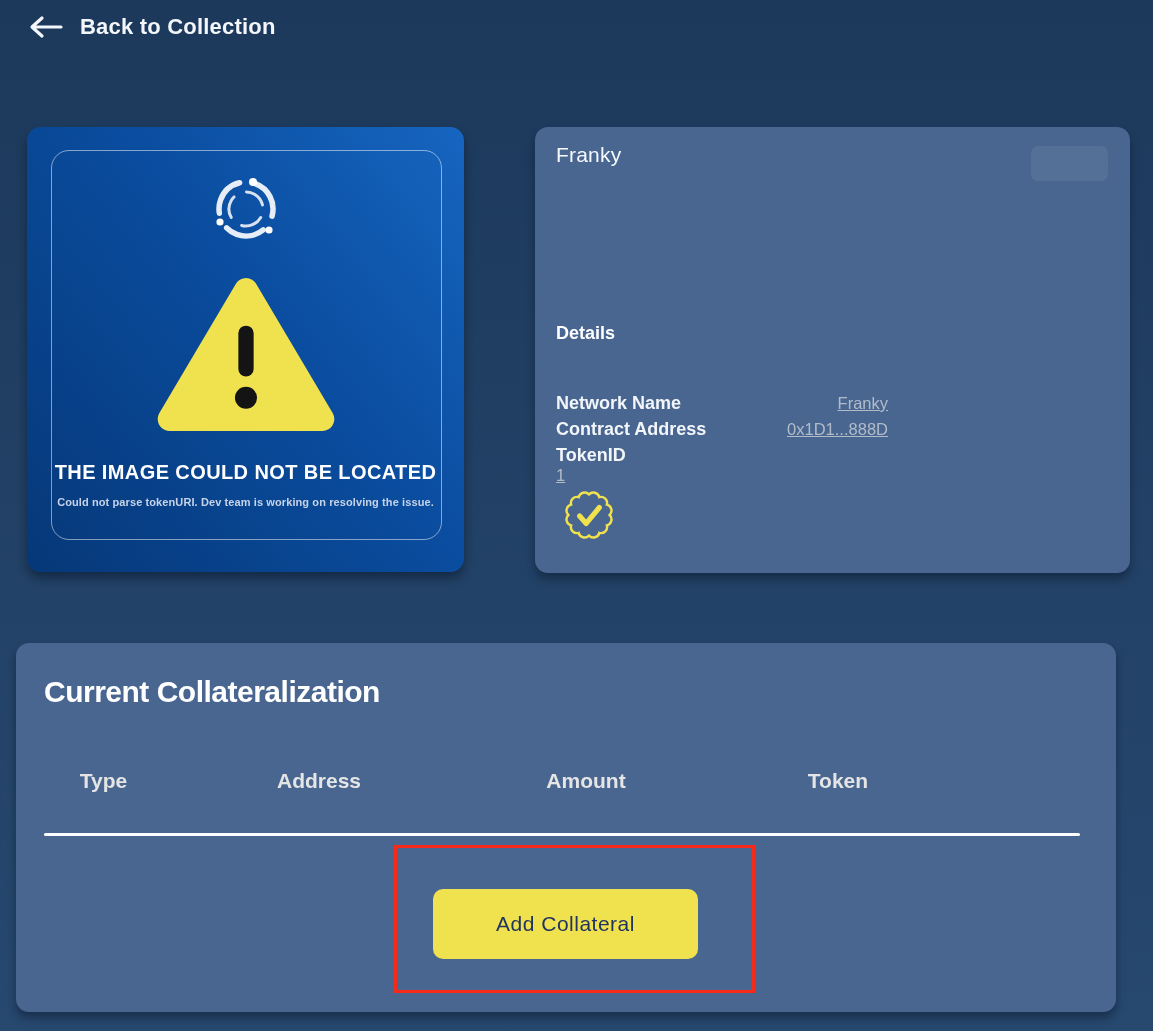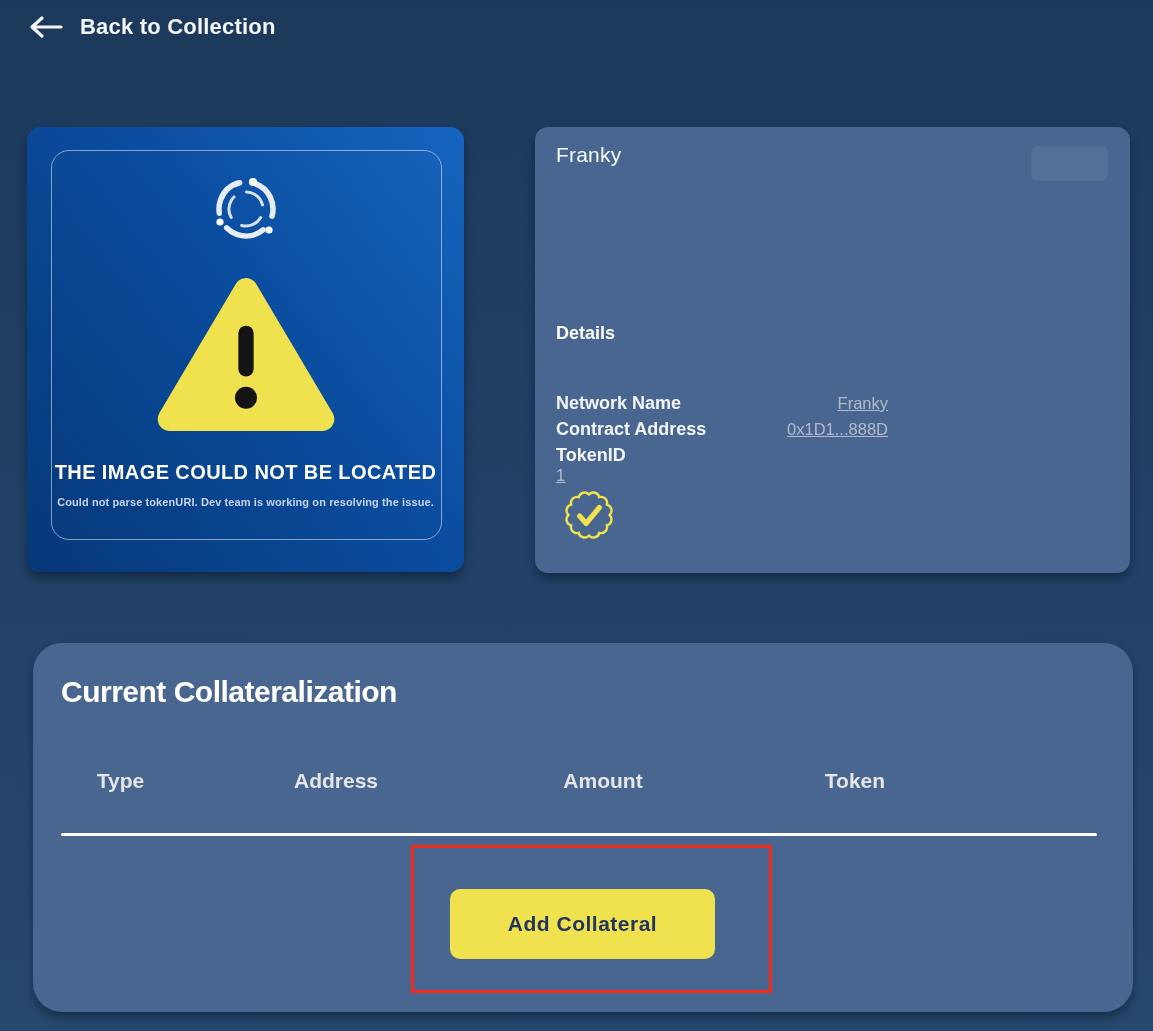--- a/index.html
+++ b/index.html
@@ -72,21 +72,21 @@
   }
   .row-0 { top: 234px; } .row-1 { top: 260px; gap: 40px; } .row-2 { top: 286px; flex-direction: column; }
   .dlabel { color: #f2f5f9; font-size: 18px; font-weight: 700; margin-top: 32px; }
   .dvalue {
     color: var(--link-gray, #b2bcc9); font-size: 16.5px; font-weight: 400;
     text-decoration: underline; cursor: pointer;
   }
   .badge { position: absolute; left: 24px; top: 358px; }
 
   
-  .collateral-card { position: absolute; left: 33px; top: 643px; width: 1100px; height: 369px; border-radius: 29px; }
+  .collateral-card { position: absolute; left: 16px; top: 643px; width: 1100px; height: 369px; }
   .col-title {
     position: absolute; left: 28px; top: 32px;
     color: #ffffff; font-size: 30px; font-weight: 700; letter-spacing: -0.5px;
   }
   .col-headers {
     position: absolute; left: 0; right: 0; top: 126px;
     display: grid; grid-template-columns: 175px 256px 278px 226px auto;
   }
   .col-headers > div {
     text-align: center; color: #e5e5e5; font-size: 21px; font-weight: 700;
@@ -97,21 +97,21 @@
   }
   .red-box {
     position: absolute; left: 378px; top: 202px; width: 361px; height: 148px;
     border: 3px solid var(--annotation-red, #f52a1a);
   }
   .add-btn {
     position: absolute; left: 417px; top: 246px; width: 265px; height: 70px;
     background: var(--accent-yellow, #f0e14f);
     color: var(--button-text-navy, #21355f);
     border: none; border-radius: 10px;
-    font-family: inherit; font-size: 21px; font-weight: 700; letter-spacing: 0.5px;
+    font-family: inherit; font-size: 21px; font-weight: 400; letter-spacing: 0.5px;
     cursor: pointer;
   }
 </style>
 </head>
 <body>
 
 <div class="stage">
 
   <div class="back-link">
     <svg class="arrow" width="36" height="24" viewBox="0 0 36 24" fill="none">

